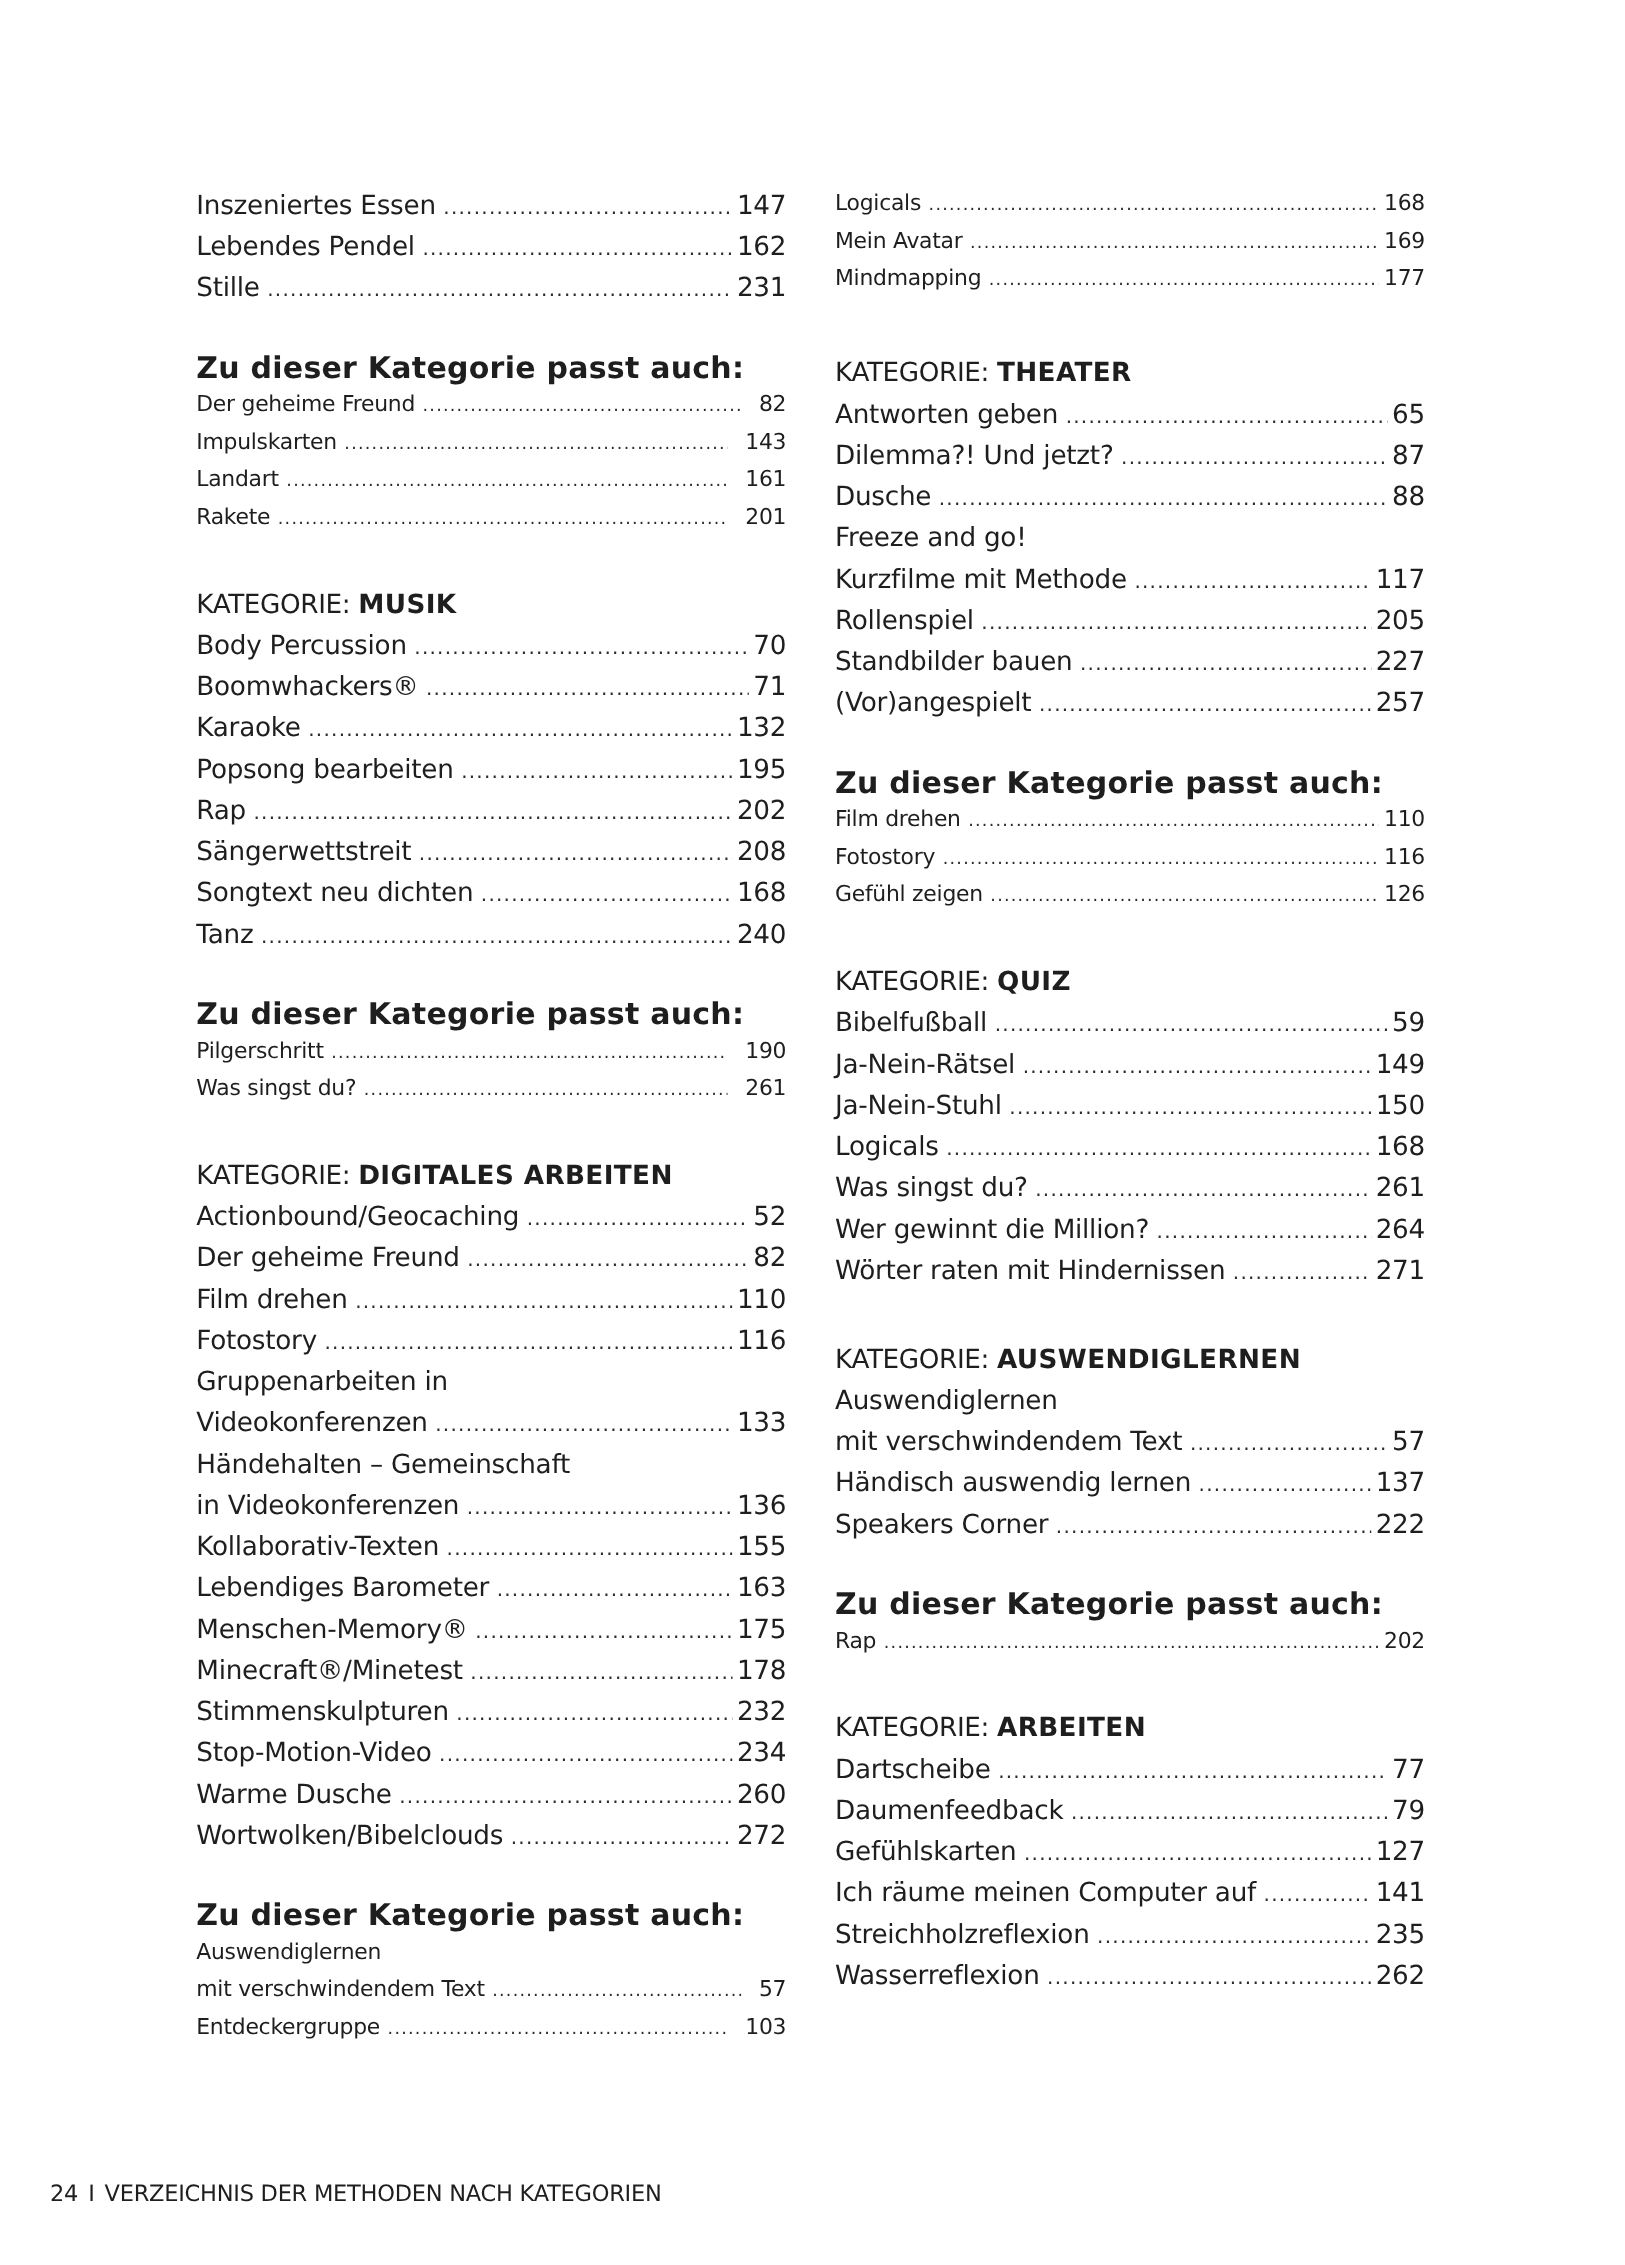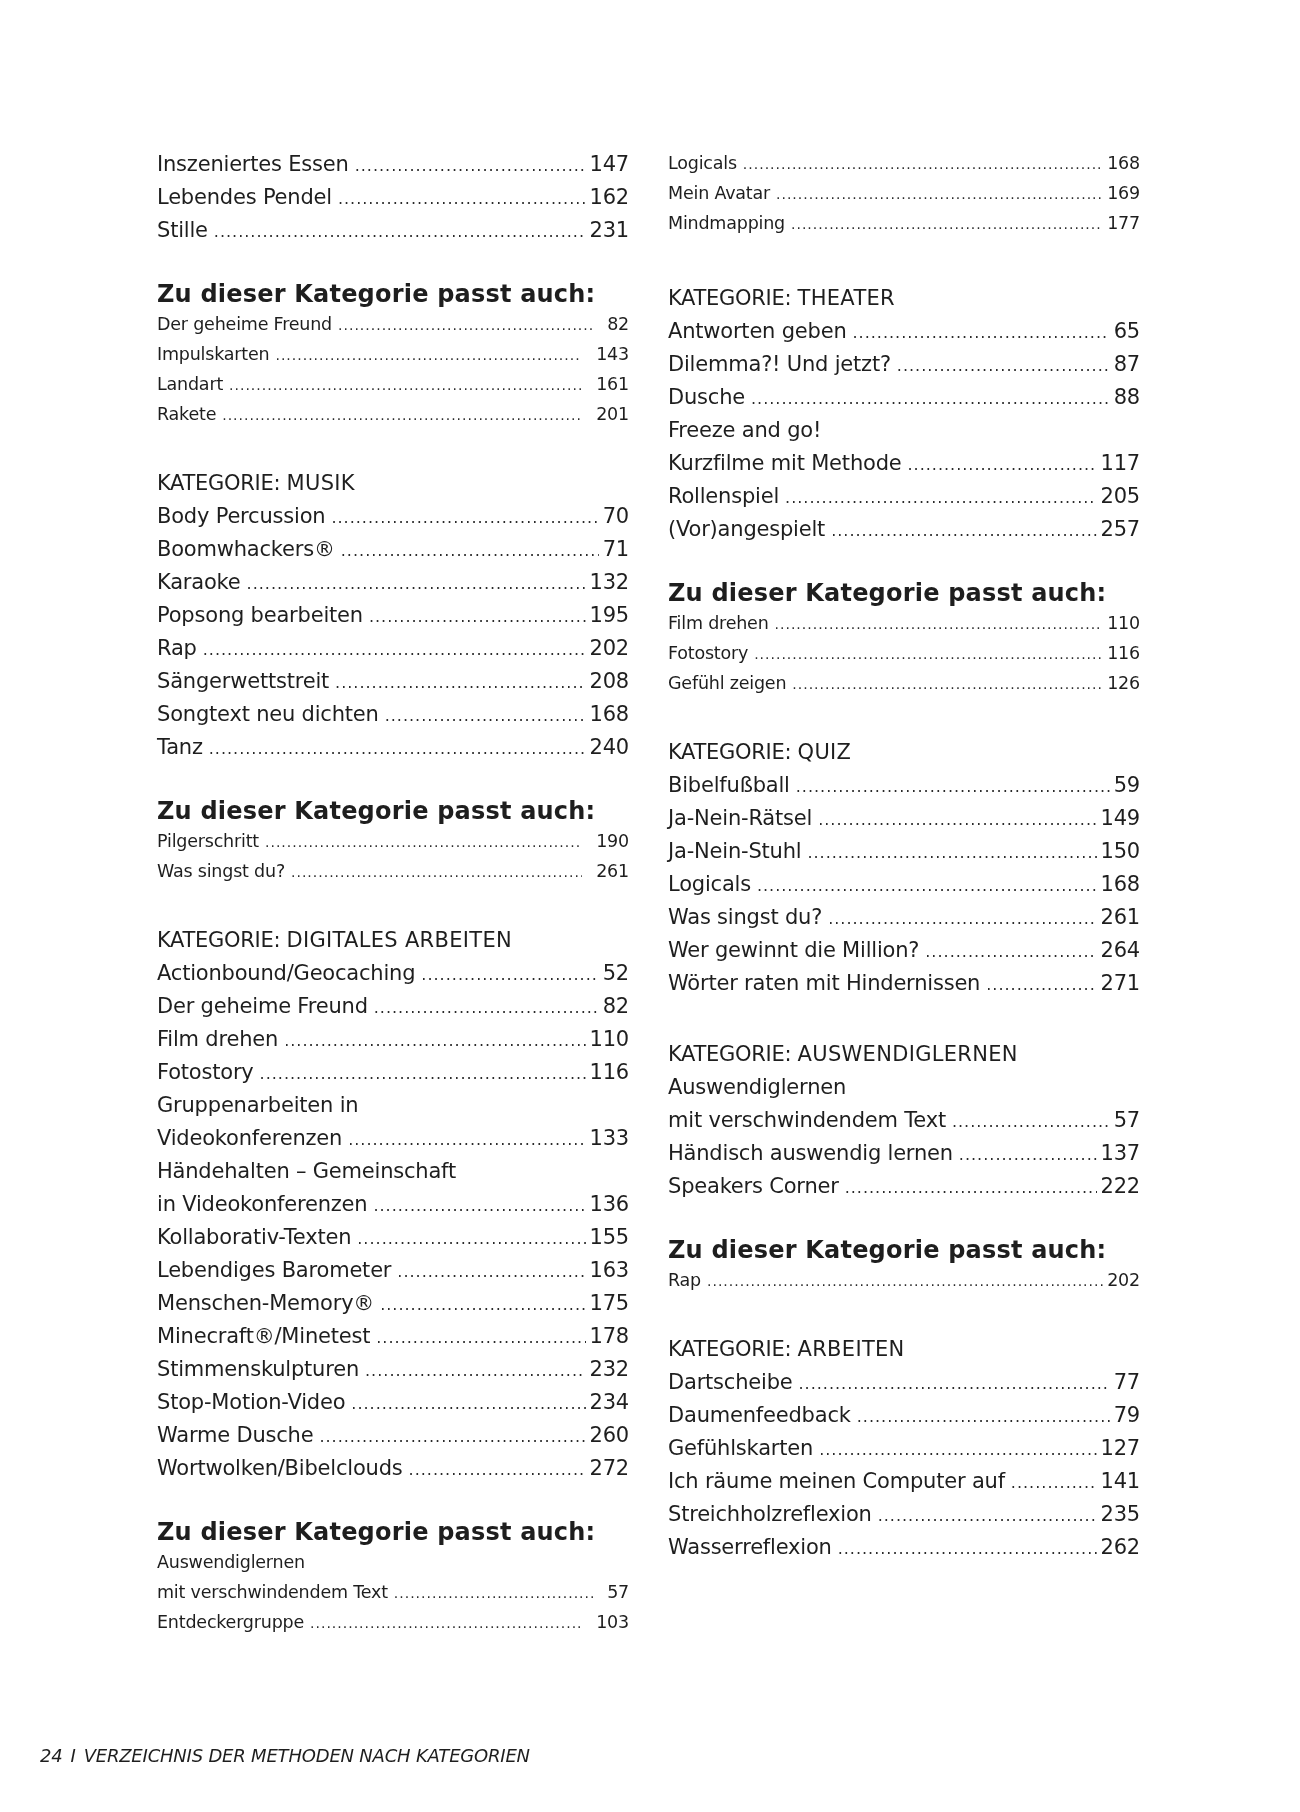--- a/index.html
+++ b/index.html
@@ -16,27 +16,27 @@
   .row .d::before { content:"................................................................................................................................................"; }
   .row .n { flex:0 0 auto; padding-left:4px; text-align:right; }
   .row.plain { }
   .row.sm { font-size:17.5px; line-height:30px; height:30px; }
   .row.sm .d { font-size:14px; }
   .row.sm .n { padding-left:14px; }
   .row.sm.tight .n { padding-left:4px; }
 
   .heading { font-size:21px; line-height:33px; height:33px; white-space:nowrap; letter-spacing:-0.3px; }
   .heading .k { font-weight:normal; }
-  .heading .c { font-weight:normal; letter-spacing:0.3px; }
+  .heading .c { font-weight:bold; letter-spacing:0.3px; }
   .also { font-size:24px; font-weight:bold; line-height:30px; height:30px; white-space:nowrap; letter-spacing:0.2px; }
   .gap-md { height:32px; }
   .gap-lg { height:38px; }
 
   .footer { position:absolute; left:40px; top:1745px; font-size:18px; letter-spacing:-0.2px;
-            white-space:nowrap; color:#1e1e1e;font-style:italic; }
+            white-space:nowrap; color:#1e1e1e; }
   .footer .sep { padding:0 8px; }
 </style>
 </head>
 <body>
 
 <div class="col left">
 
   <div class="row">
       <span class="t">Inszeniertes Essen</span>
       <span class="d"></span>
@@ -270,20 +270,25 @@
       <span class="t">Kurzfilme mit Methode</span>
       <span class="d"></span>
       <span class="n">117</span>
     </div>
   <div class="row">
       <span class="t">Rollenspiel</span>
       <span class="d"></span>
       <span class="n">205</span>
     </div>
   <div class="row">
+      <span class="t">Standbilder bauen</span>
+      <span class="d"></span>
+      <span class="n">227</span>
+    </div>
+  <div class="row">
       <span class="t">(Vor)angespielt</span>
       <span class="d"></span>
       <span class="n">257</span>
     </div>
 
   <div class="gap-md"></div>
   <div class="also">Zu dieser Kategorie passt auch:</div>
   <div class="row sm tight">
       <span class="t">Film drehen</span>
       <span class="d"></span>

